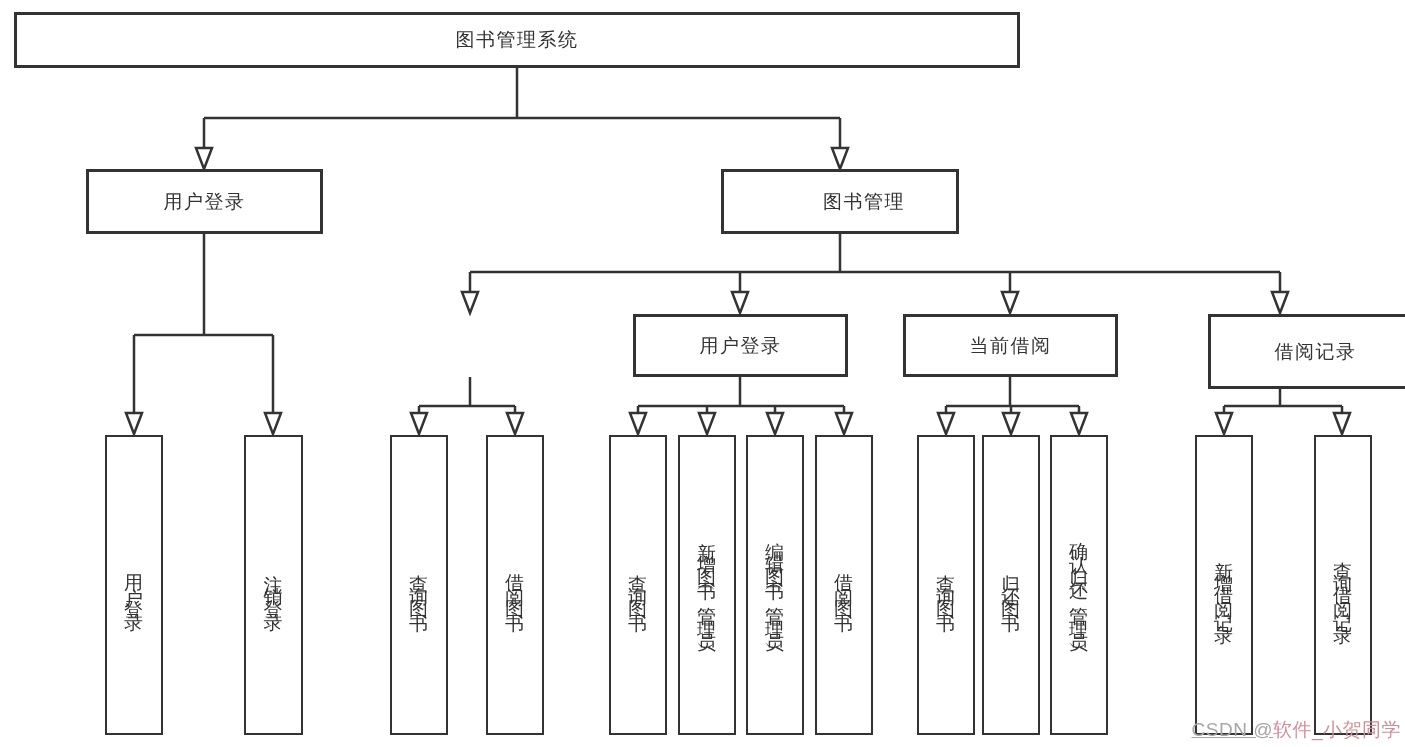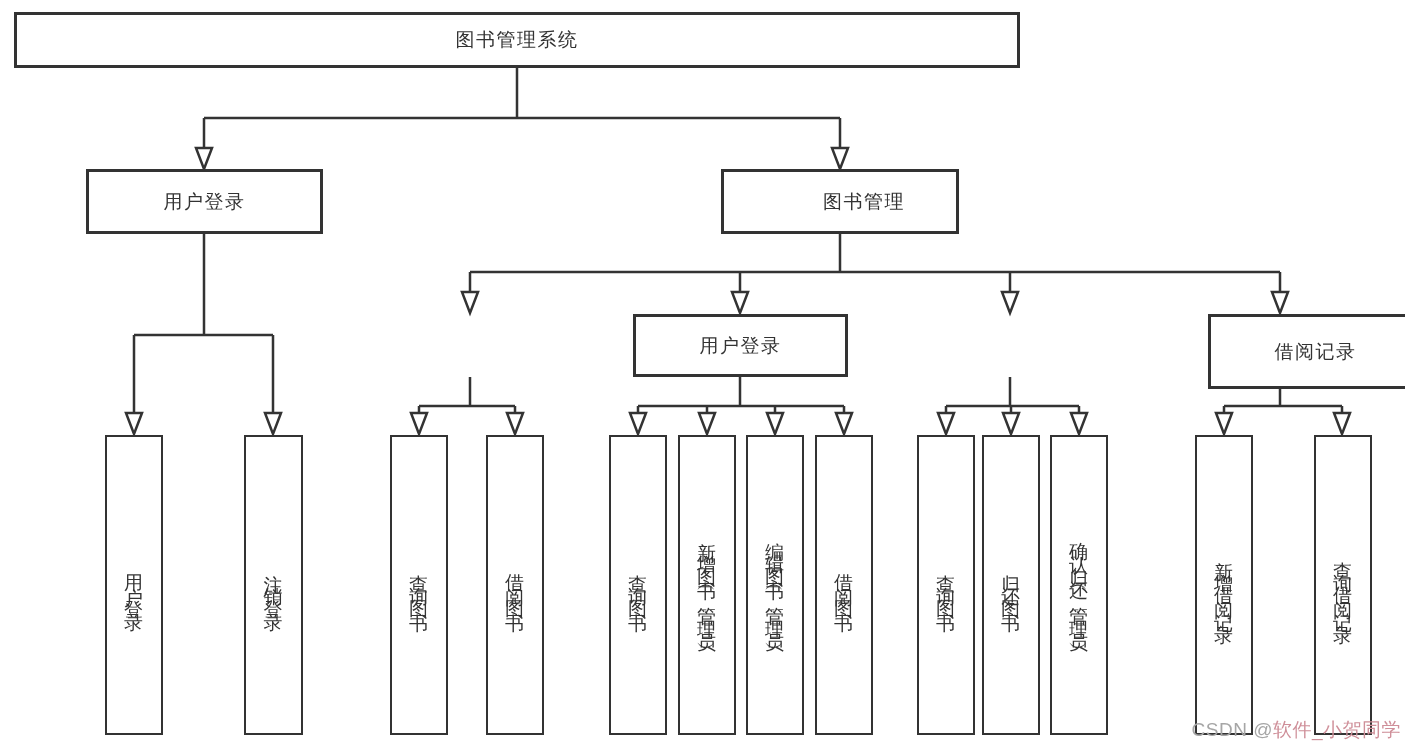--- a/index.html
+++ b/index.html
@@ -41,21 +41,21 @@
   }
   .watermark {
     position: absolute;
     right: 4px;
     bottom: 4px;
     z-index: 3;
     font-size: 19px;
     letter-spacing: 0.5px;
     white-space: nowrap;
   }
-  .watermark .wm-prefix { color: var(--watermark_prefix, #a6a6a6); }
+  .watermark .wm-prefix { color: var(--watermark_prefix, #a6a6a6); text-decoration: underline; }
   .watermark .wm-user { color: var(--watermark_username, #cf8f99); margin-top: 28px; }
 </style>
 </head>
 <body>
 
 <div class="canvas">
 
   <svg class="connector" width="1405" height="747" aria-hidden="true">
     <defs>
       <path id="ahshape" d="M -8 -21 L 8 -21 L 0 0 Z"></path>
@@ -102,20 +102,23 @@
   <div class="box" style="left:86px; top:169px; width:237px; height:65px;">
     <span class="htext">用户登录</span>
   </div>
   <div class="box" style="left:721px; top:169px; width:238px; height:65px;padding-left:48px;">
     <span class="htext">图书管理</span>
   </div>
 
   <div class="box" style="left:633px; top:314px; width:215px; height:63px;">
     <span class="htext">用户登录</span>
   </div>
+  <div class="box" style="left:903px; top:314px; width:215px; height:63px;">
+    <span class="htext">当前借阅</span>
+  </div>
   <div class="box" style="left:1208px; top:314px; width:215px; height:75px;">
     <span class="htext">借阅记录</span>
   </div>
 
   <div class="box leaf" style="left:105px; top:435px; width:58px; height:300px;">
     <span class="vtext">用户登录</span>
   </div>
   <div class="box leaf" style="left:244px; top:435px; width:59px; height:300px;">
     <span class="vtext">注销登录</span>
   </div>

